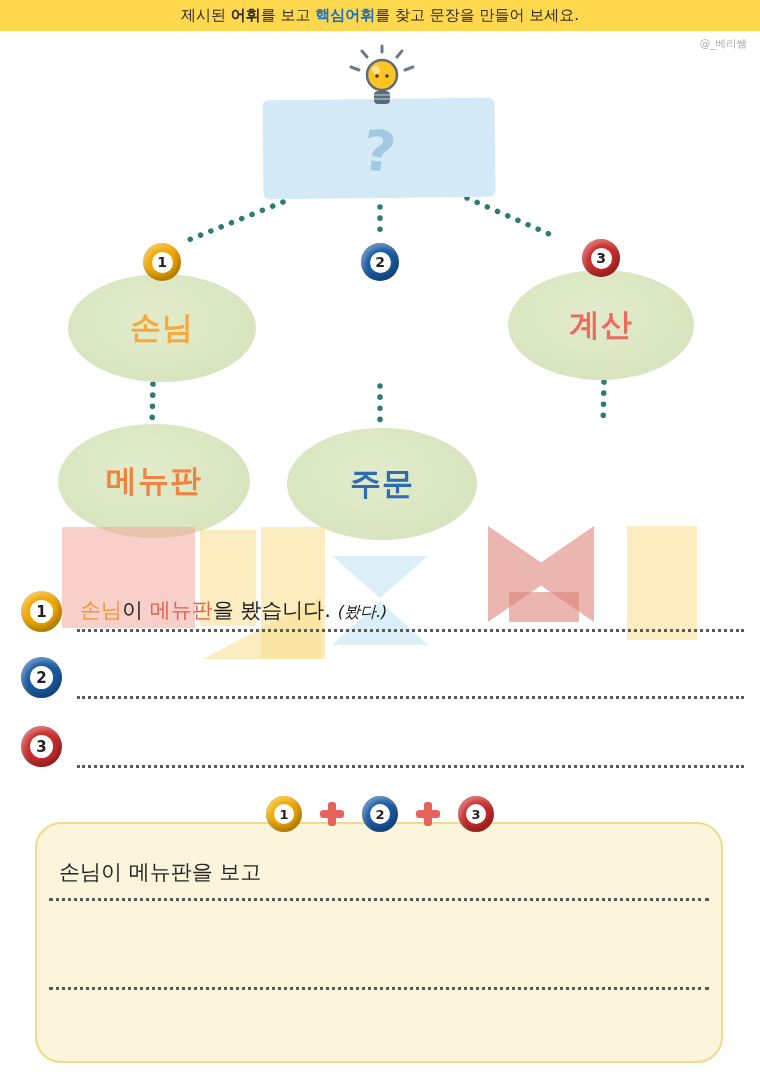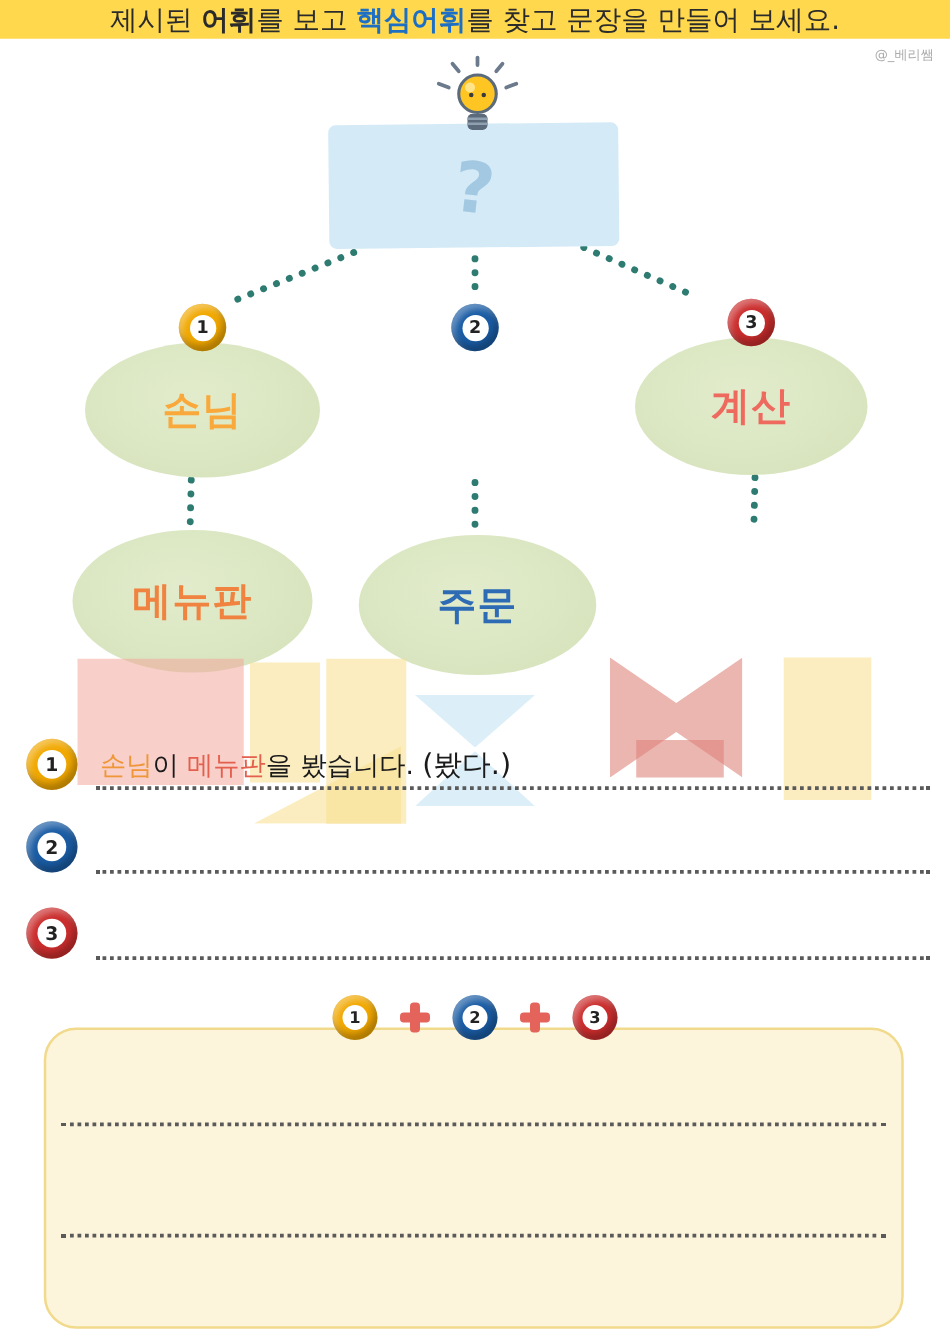--- a/index.html
+++ b/index.html
@@ -4,21 +4,21 @@
 <style>
   html,body{margin:0;padding:0;background:#fff;}
   #page{
     position:relative;width:760px;height:1075px;overflow:hidden;background:#fff;
     font-family:"DejaVu Sans","Liberation Sans",sans-serif;
   }
   
   .banner{
     position:absolute;left:0;top:0;width:760px;height:31px;background:#FFD84D;
     display:flex;align-items:center;justify-content:center;
-    font-size:22px;color:#2B2B2B;z-index:6;
+    font-size:15px;color:#2B2B2B;z-index:6;
   }
   .banner .bold{font-weight:700;}
   .banner .key{font-weight:700;color:#1C6FC4;}
   .credit{position:absolute;top:37px;right:13px;font-size:10.5px;color:#ABABAB;z-index:6;}
   
   .bulb{position:absolute;left:342px;top:44px;z-index:3;}
   .qbox{
     position:absolute;left:263px;top:99px;width:232px;height:99px;background:#D4EAF7;
     border-radius:6px;transform:rotate(-.6deg);display:flex;align-items:center;justify-content:center;z-index:2;
   }
@@ -46,21 +46,21 @@
   .sz36{width:36px;height:36px;} .sz36 .num{width:20px;height:20px;font-size:13px;}
   
   .wmark{
     position:absolute;left:36px;top:408px;width:700px;font-size:94px;font-weight:800;
     color:#7D7D7D;opacity:.40;white-space:nowrap;letter-spacing:-3px;z-index:2;pointer-events:none;
   }
   .shape{position:absolute;z-index:2;opacity:.55;}
   
   .ans-text{position:absolute;font-size:21px;color:#1A1A1A;z-index:5;white-space:nowrap;}
   .seg-customer{color:#EE9638;} .seg-menu{color:#E4604E;}
-  .seg-hand{font-size:23px;}
+  .seg-hand{font-size:16px;font-style:italic;}
   .dotline{position:absolute;border-bottom:3px dotted #5A5A5A;z-index:4;}
   
   .formula{
     position:absolute;left:0;top:796px;width:760px;display:flex;align-items:center;
     justify-content:center;gap:18px;z-index:5;
   }
   .formula .ball{position:relative;}
   .plus{position:relative;width:24px;height:24px;}
   .plus::before,.plus::after{content:"";position:absolute;background:#E4645C;border-radius:3px;}
   .plus::before{left:8px;top:0;width:8px;height:24px;}
@@ -178,17 +178,18 @@
     <div class="ball ball-b sz36">
       <span class="num">2</span>
     </div>
     <span class="plus"></span>
     <div class="ball ball-r sz36">
       <span class="num">3</span>
     </div>
   </div>
 
   <div class="bottom-box">
+    <div class="starter">손님이 메뉴판을 보고</div>
     <div class="boxline" style="top:74px;"></div>
     <div class="boxline" style="top:163px;"></div>
   </div>
 
 </div>
 
 </body></html>

